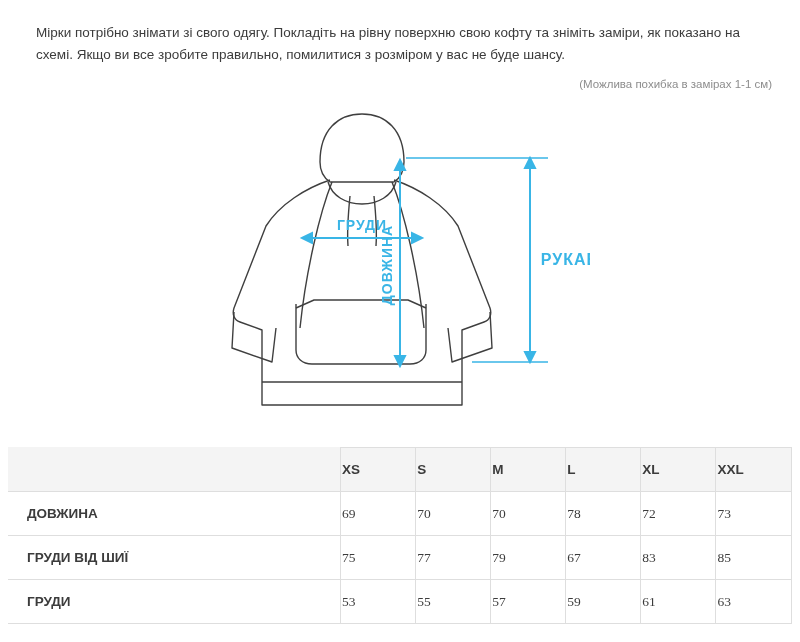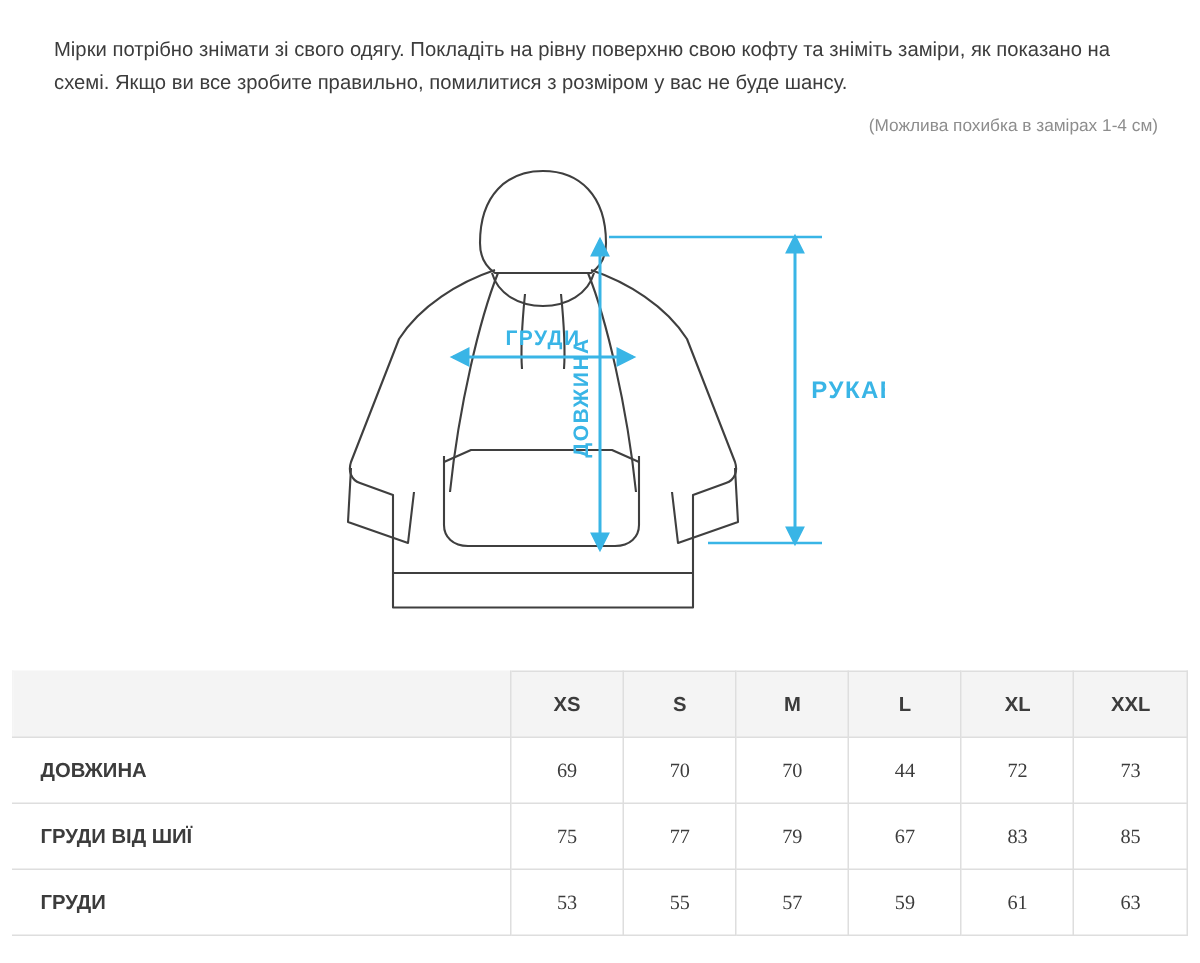--- a/index.html
+++ b/index.html
@@ -61,21 +61,21 @@
     width: 784px;
   }
   table.size {
     border-collapse: collapse;
     width: 784px;
     font-size: 13px;
   }
   table.size th, table.size td {
     border: 1px solid #dedede;
     height: 41px;
-    text-align: center;
+    text-align: left;
     color: #3c3c3c;
     font-weight: bold;
   }
   table.size thead th {
     background: #f4f4f4;
     font-size: 13.5px;
   }
   table.size thead th.corner {
     background: #f4f4f4;
     border-left: 1px solid #f4f4f4;
@@ -95,21 +95,21 @@
   }
   col.c-label { width: 320px; }
   col.c-size  { width: 77px; }
 </style>
 </head>
 <body>
 
 <div class="page">
 
   <div class="intro">Мірки потрібно знімати зі свого одягу. Покладіть на рівну поверхню свою кофту та зніміть заміри, як показано на схемі. Якщо ви все зробите правильно, помилитися з розміром у вас не буде шансу.</div>
-  <div class="note">(Можлива похибка в замірах 1-4 см)</div>
+  <div class="note">(Можлива похибка в замірах 1-1 см)</div>
 
   <div class="diagram">
     <svg width="380" height="340" viewBox="0 0 380 340">
       <g fill="none" stroke="#3f3f3f" stroke-width="1.4" stroke-linejoin="round">
 
         <path d="M110 62 C110 30 128 14 152 14 C176 14 194 30 194 62 C194 72 190 78 184 82 L120 82 C114 78 110 72 110 62 Z"></path>
         <path d="M118 82 C122 96 136 104 152 104 C168 104 182 96 186 82"></path>
 
         <path d="M120 80 C96 88 70 104 56 126 L24 208 C22 214 24 220 30 222 L52 230 L52 300 L52 305 L252 305 L252 230 L274 222 C280 220 282 214 280 208 L248 126 C234 104 208 88 184 80"></path>
 
@@ -174,21 +174,21 @@
           <th>XL</th>
           <th>XXL</th>
         </tr>
       </thead>
       <tbody>
         <tr>
           <th class="rowhead">ДОВЖИНА</th>
           <td>69</td>
           <td>70</td>
           <td>70</td>
-          <td>44</td>
+          <td>78</td>
           <td>72</td>
           <td>73</td>
         </tr>
         <tr>
           <th class="rowhead">ГРУДИ ВІД ШИЇ</th>
           <td>75</td>
           <td>77</td>
           <td>79</td>
           <td>67</td>
           <td>83</td>

